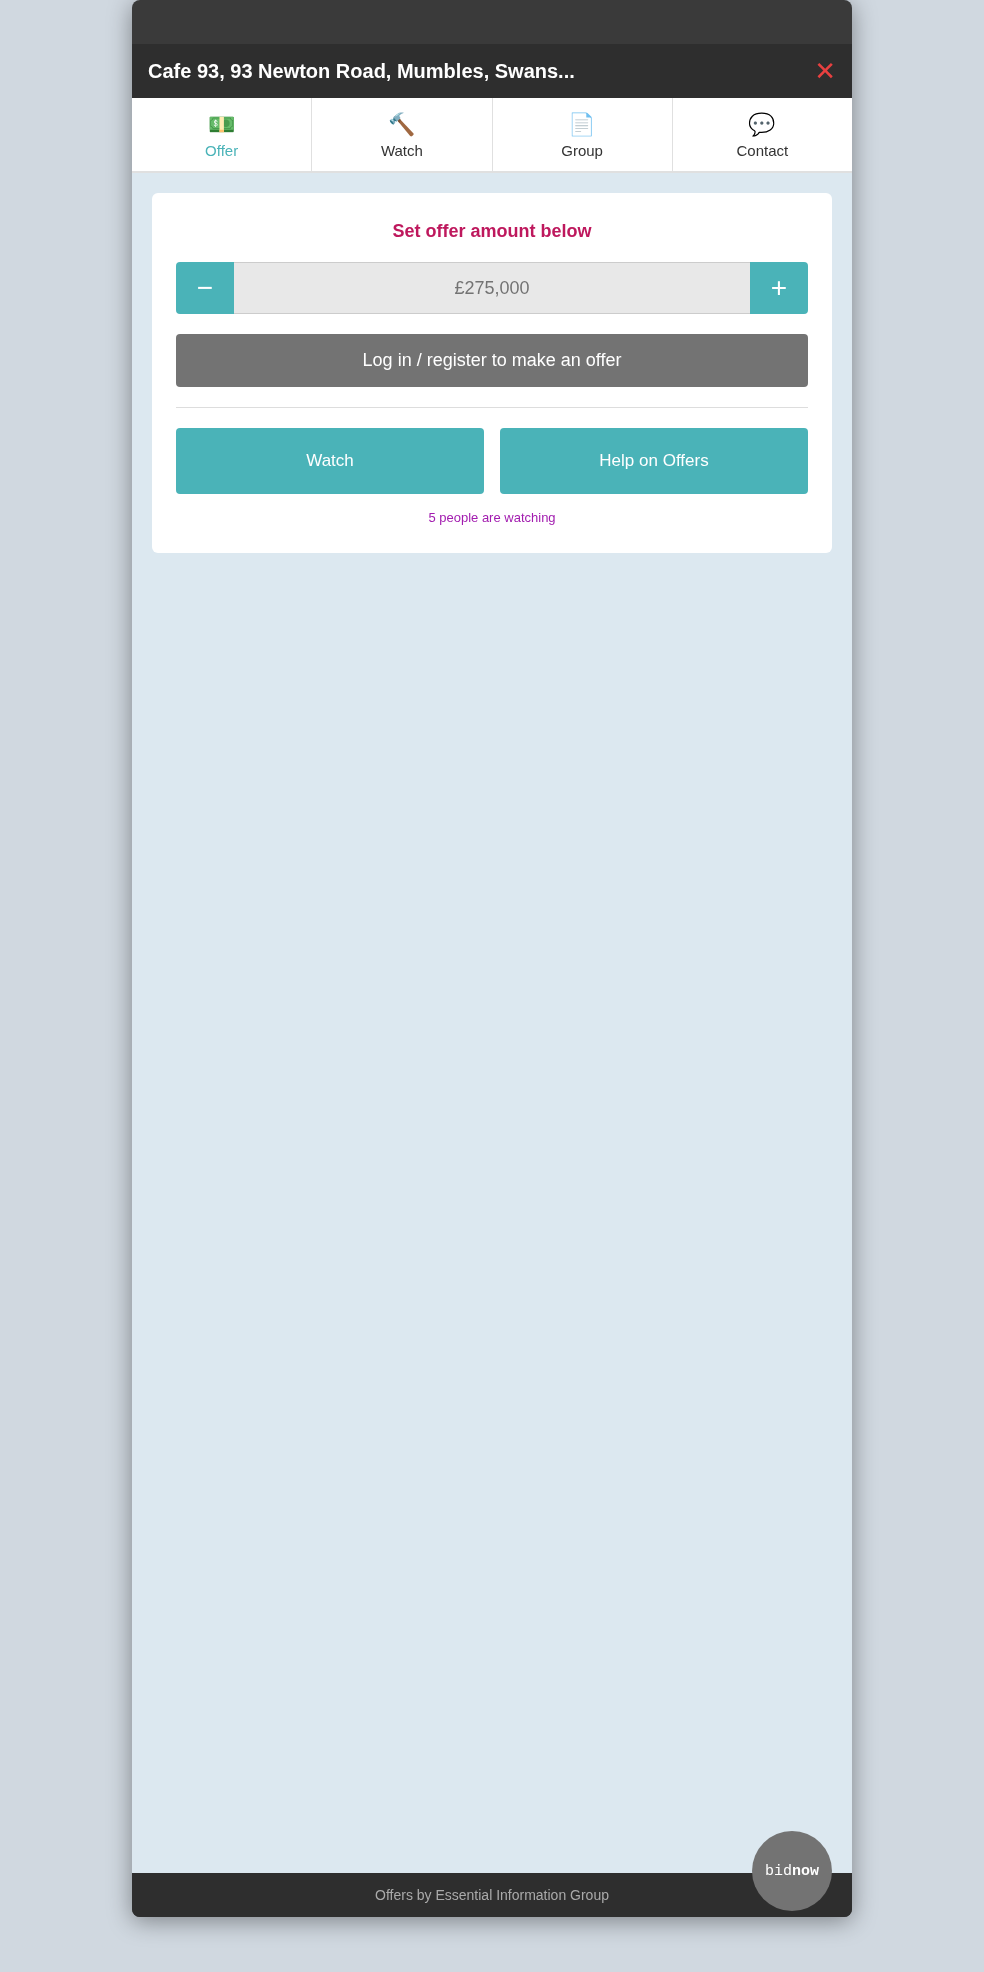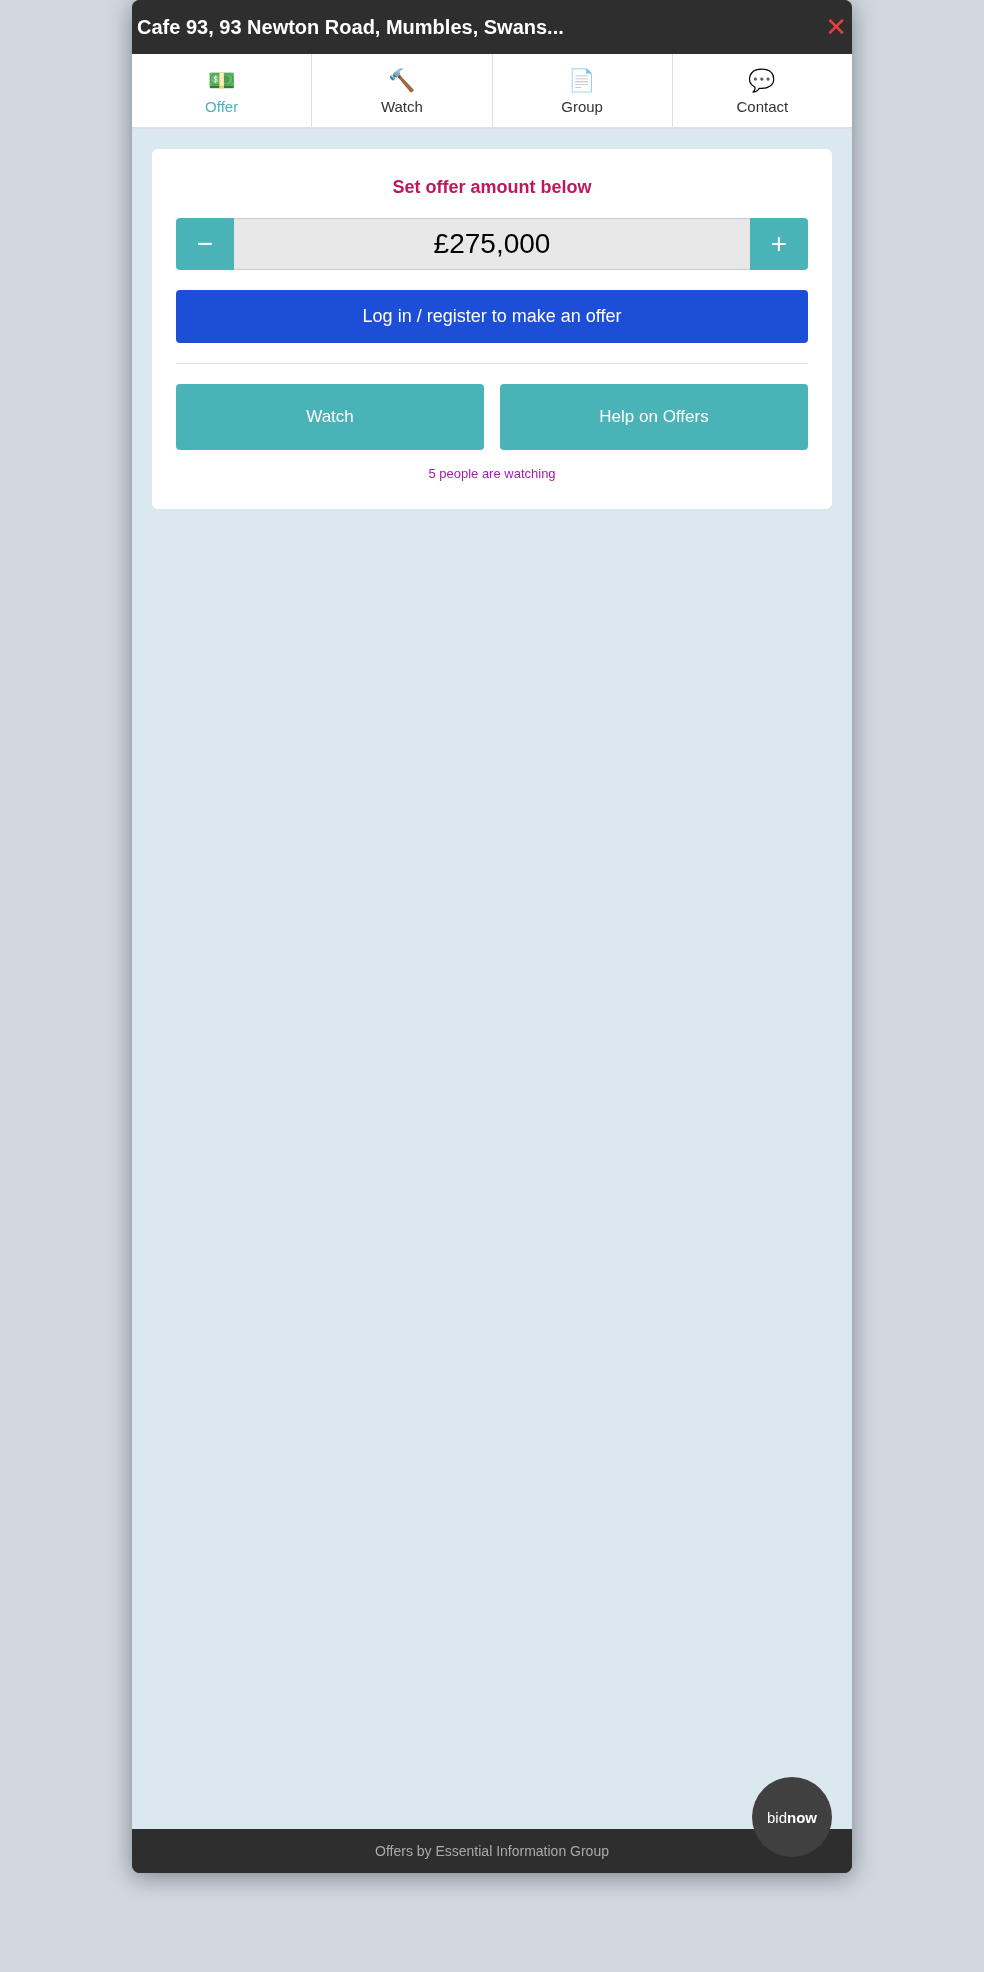--- a/index.html
+++ b/index.html
@@ -21,21 +21,22 @@
       background: #3a3a3a;
       border-radius: 8px;
       overflow: hidden;
       box-shadow: 0 4px 24px rgba(0,0,0,0.4);
     }
     .modal-header {
       background: #2e2e2e;
       display: flex;
       align-items: center;
       justify-content: space-between;
-      padding: 14px 5px;
+      padding: 14px 16px;
+      margin-top: 44px;
     }
     .modal-title {
       color: #ffffff;
       font-size: 20px;
       font-weight: bold;
     }
     .close-btn {
       background: none;
       border: none;
       cursor: pointer;
@@ -111,28 +112,28 @@
     }
     .amount-btn:first-child { border-radius: 4px 0 0 4px; }
     .amount-btn:last-child { border-radius: 0 4px 4px 0; }
     .amount-display {
       flex: 1;
       height: 52px;
       background: #e8e8e8;
       display: flex;
       align-items: center;
       justify-content: center;
-      font-size: 28px;
-      color: #000000;
+      font-size: 18px;
+      color: #737373;
       border-top: 1px solid #ccc;
       border-bottom: 1px solid #ccc;
     }
     .login-btn {
       width: 100%;
-      background: #1d4ed8;
+      background: #737373;
       color: #ffffff;
       border: none;
       border-radius: 4px;
       padding: 16px;
       font-size: 18px;
       cursor: pointer;
       margin-bottom: 20px;
     }
     .divider {
       border: none;
@@ -163,32 +164,33 @@
       background: #2e2e2e;
       text-align: center;
       padding: 14px;
       color: #aaa;
       font-size: 14px;
       position: relative;
     }
     .bidnow-badge {
       position: absolute;
       right: 20px;
-      bottom: 16px;
+      bottom: 6px;
       width: 80px;
       height: 80px;
       border-radius: 50%;
-      background: #404040;
+      background: #737373;
       display: flex;
       align-items: center;
       justify-content: center;
       color: #ffffff;
       font-size: 15px;
       font-weight: bold;
       cursor: pointer;
+      font-family: Liberation Mono, monospace;
     }
     .bidnow-badge span.bid { font-weight: 300; }
     .bidnow-badge span.now { font-weight: bold; }
   </style>
 </head>
 <body>
 
 <div class="modal-wrapper">
   <div class="modal">
 

